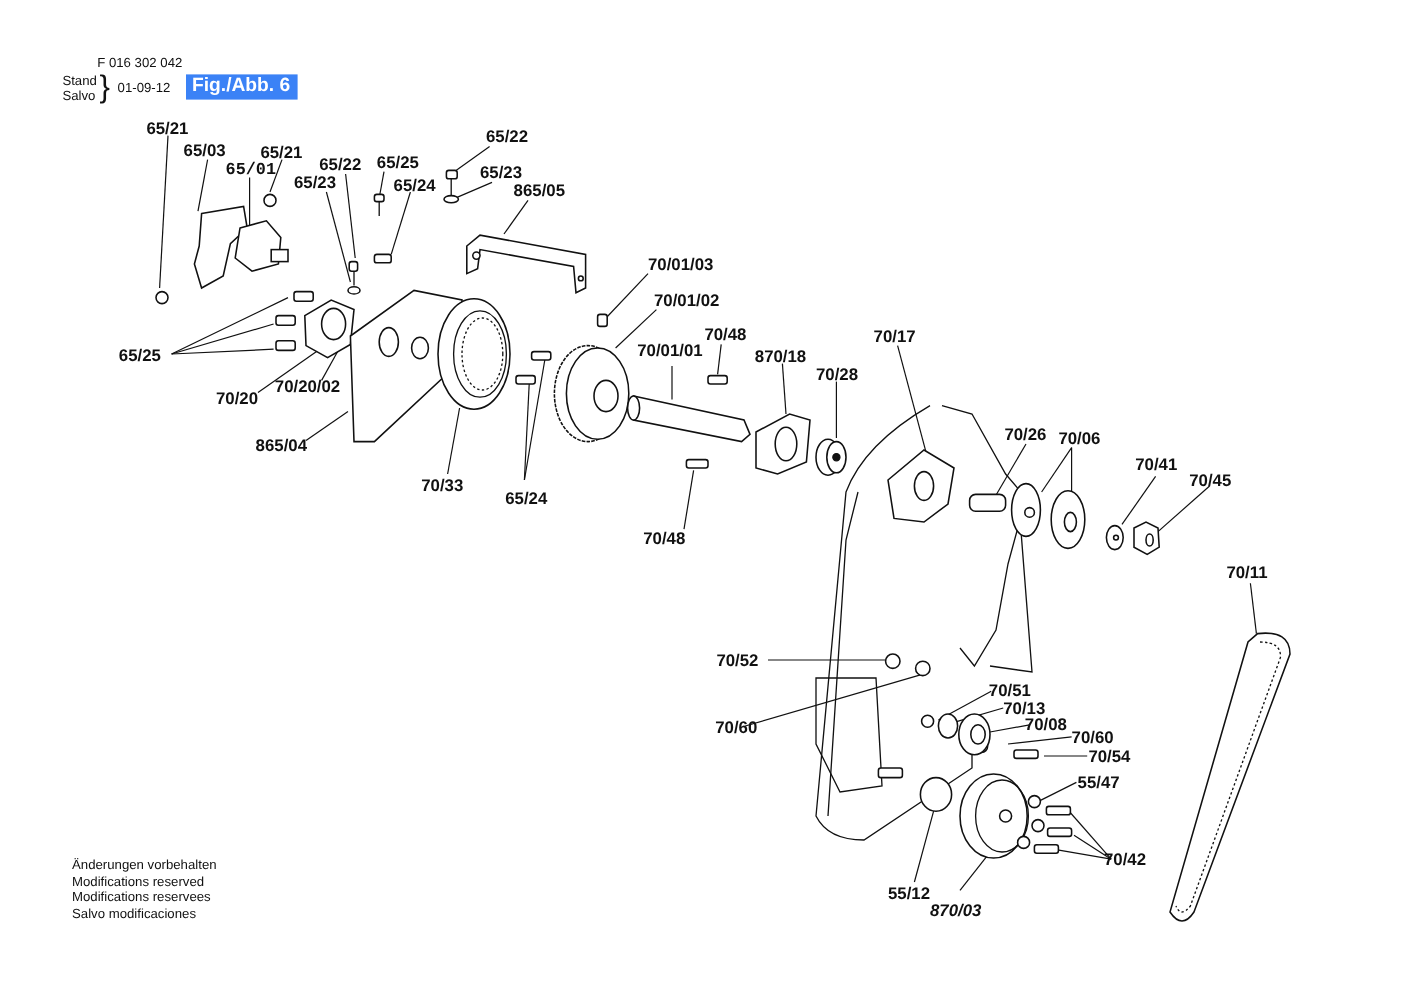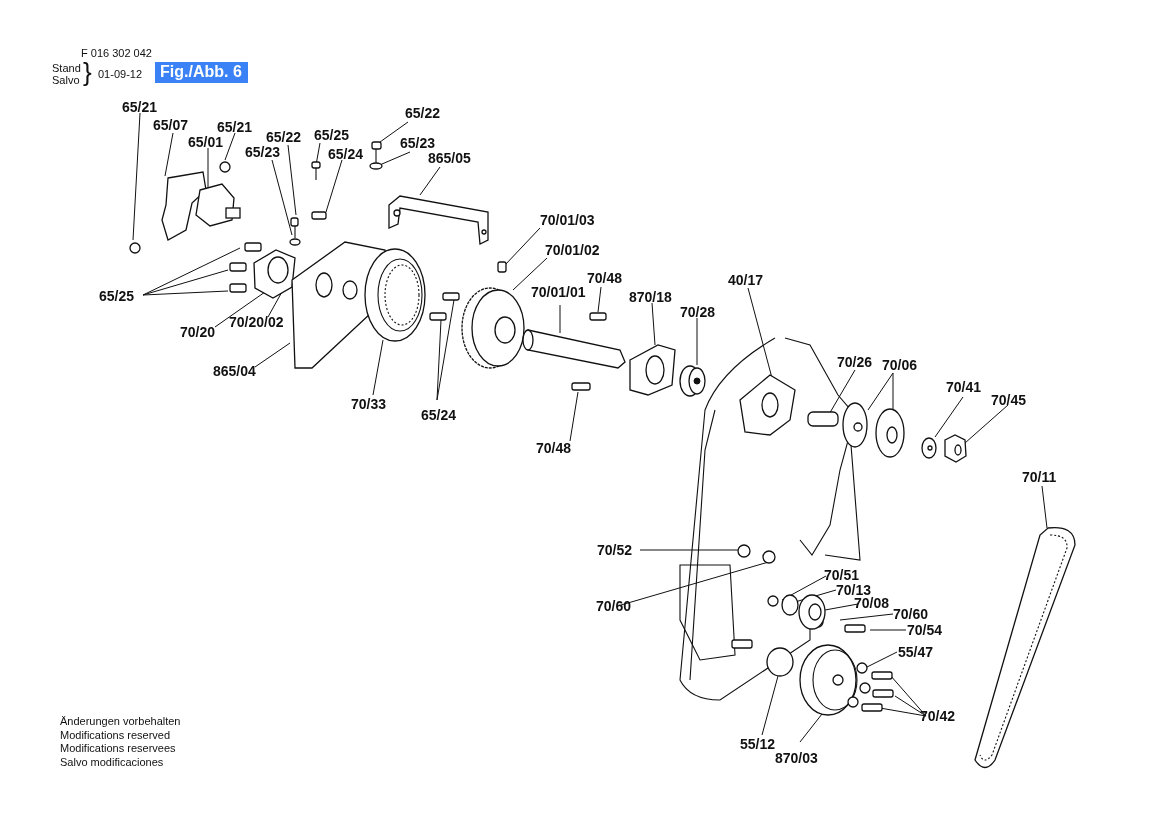--- a/index.html
+++ b/index.html
@@ -213,59 +213,59 @@
     <rect class="pt" x="862" y="704" width="20" height="7" rx="2"></rect>
   </g>
 
   <g>
     <path class="pt" d="M1048 528 Q1075 525 1075 545 L995 760 Q985 775 975 760 L1040 535 Z"></path>
     <path class="pt2" d="M1050 535 Q1068 535 1067 548 L992 755 Q984 765 980 755" stroke-dasharray="2,2"></path>
   </g>
 </svg>
 
 <div class="lbl" style="left:122px;top:100px;">65/21</div>
-<div class="lbl" style="left:153px;top:118px;">65/07</div>
+<div class="lbl" style="left:153px;top:118px;">65/03</div>
 <div class="lbl" style="left:217px;top:120px;">65/21</div>
-<div class="lbl" style="left:188px;top:135px;">65/01</div>
+<div class="lbl" style="left:188px;top:135px;font-family:Liberation Mono, monospace;">65/01</div>
 <div class="lbl" style="left:266px;top:130px;">65/22</div>
 <div class="lbl" style="left:314px;top:128px;">65/25</div>
 <div class="lbl" style="left:245px;top:145px;">65/23</div>
 <div class="lbl" style="left:328px;top:147px;">65/24</div>
 <div class="lbl" style="left:405px;top:106px;">65/22</div>
 <div class="lbl" style="left:400px;top:136px;">65/23</div>
 <div class="lbl" style="left:428px;top:151px;">865/05</div>
 <div class="lbl" style="left:99px;top:289px;">65/25</div>
 <div class="lbl" style="left:180px;top:325px;text-align:right;">70/20</div>
 <div class="lbl" style="left:229px;top:315px;">70/20/02</div>
 <div class="lbl" style="left:213px;top:364px;">865/04</div>
 <div class="lbl" style="left:351px;top:397px;">70/33</div>
 <div class="lbl" style="left:421px;top:408px;">65/24</div>
 <div class="lbl" style="left:540px;top:213px;">70/01/03</div>
 <div class="lbl" style="left:545px;top:243px;">70/01/02</div>
 <div class="lbl" style="left:587px;top:271px;">70/48</div>
 <div class="lbl" style="left:531px;top:285px;">70/01/01</div>
 <div class="lbl" style="left:629px;top:290px;">870/18</div>
 <div class="lbl" style="left:680px;top:305px;">70/28</div>
 <div class="lbl" style="left:536px;top:441px;">70/48</div>
-<div class="lbl" style="left:728px;top:273px;">40/17</div>
+<div class="lbl" style="left:728px;top:273px;">70/17</div>
 <div class="lbl" style="left:837px;top:355px;">70/26</div>
 <div class="lbl" style="left:882px;top:358px;">70/06</div>
 <div class="lbl" style="left:946px;top:380px;">70/41</div>
 <div class="lbl" style="left:991px;top:393px;">70/45</div>
 <div class="lbl" style="left:1022px;top:470px;">70/11</div>
 <div class="lbl" style="left:597px;top:543px;">70/52</div>
 <div class="lbl" style="left:824px;top:568px;">70/51</div>
 <div class="lbl" style="left:836px;top:583px;">70/13</div>
 <div class="lbl" style="left:596px;top:599px;">70/60</div>
 <div class="lbl" style="left:854px;top:596px;">70/08</div>
 <div class="lbl" style="left:893px;top:607px;">70/60</div>
 <div class="lbl" style="left:907px;top:623px;">70/54</div>
 <div class="lbl" style="left:898px;top:645px;">55/47</div>
 <div class="lbl" style="left:920px;top:709px;">70/42</div>
 <div class="lbl" style="left:740px;top:737px;">55/12</div>
-<div class="lbl" style="left:775px;top:751px;">870/03</div>
+<div class="lbl" style="left:775px;top:751px;font-style:italic;">870/03</div>
 
 <div class="footer">
   <div>Änderungen vorbehalten</div>
   <div>Modifications reserved</div>
   <div>Modifications reservees</div>
   <div>Salvo modificaciones</div>
 </div>
 
 </body></html>

